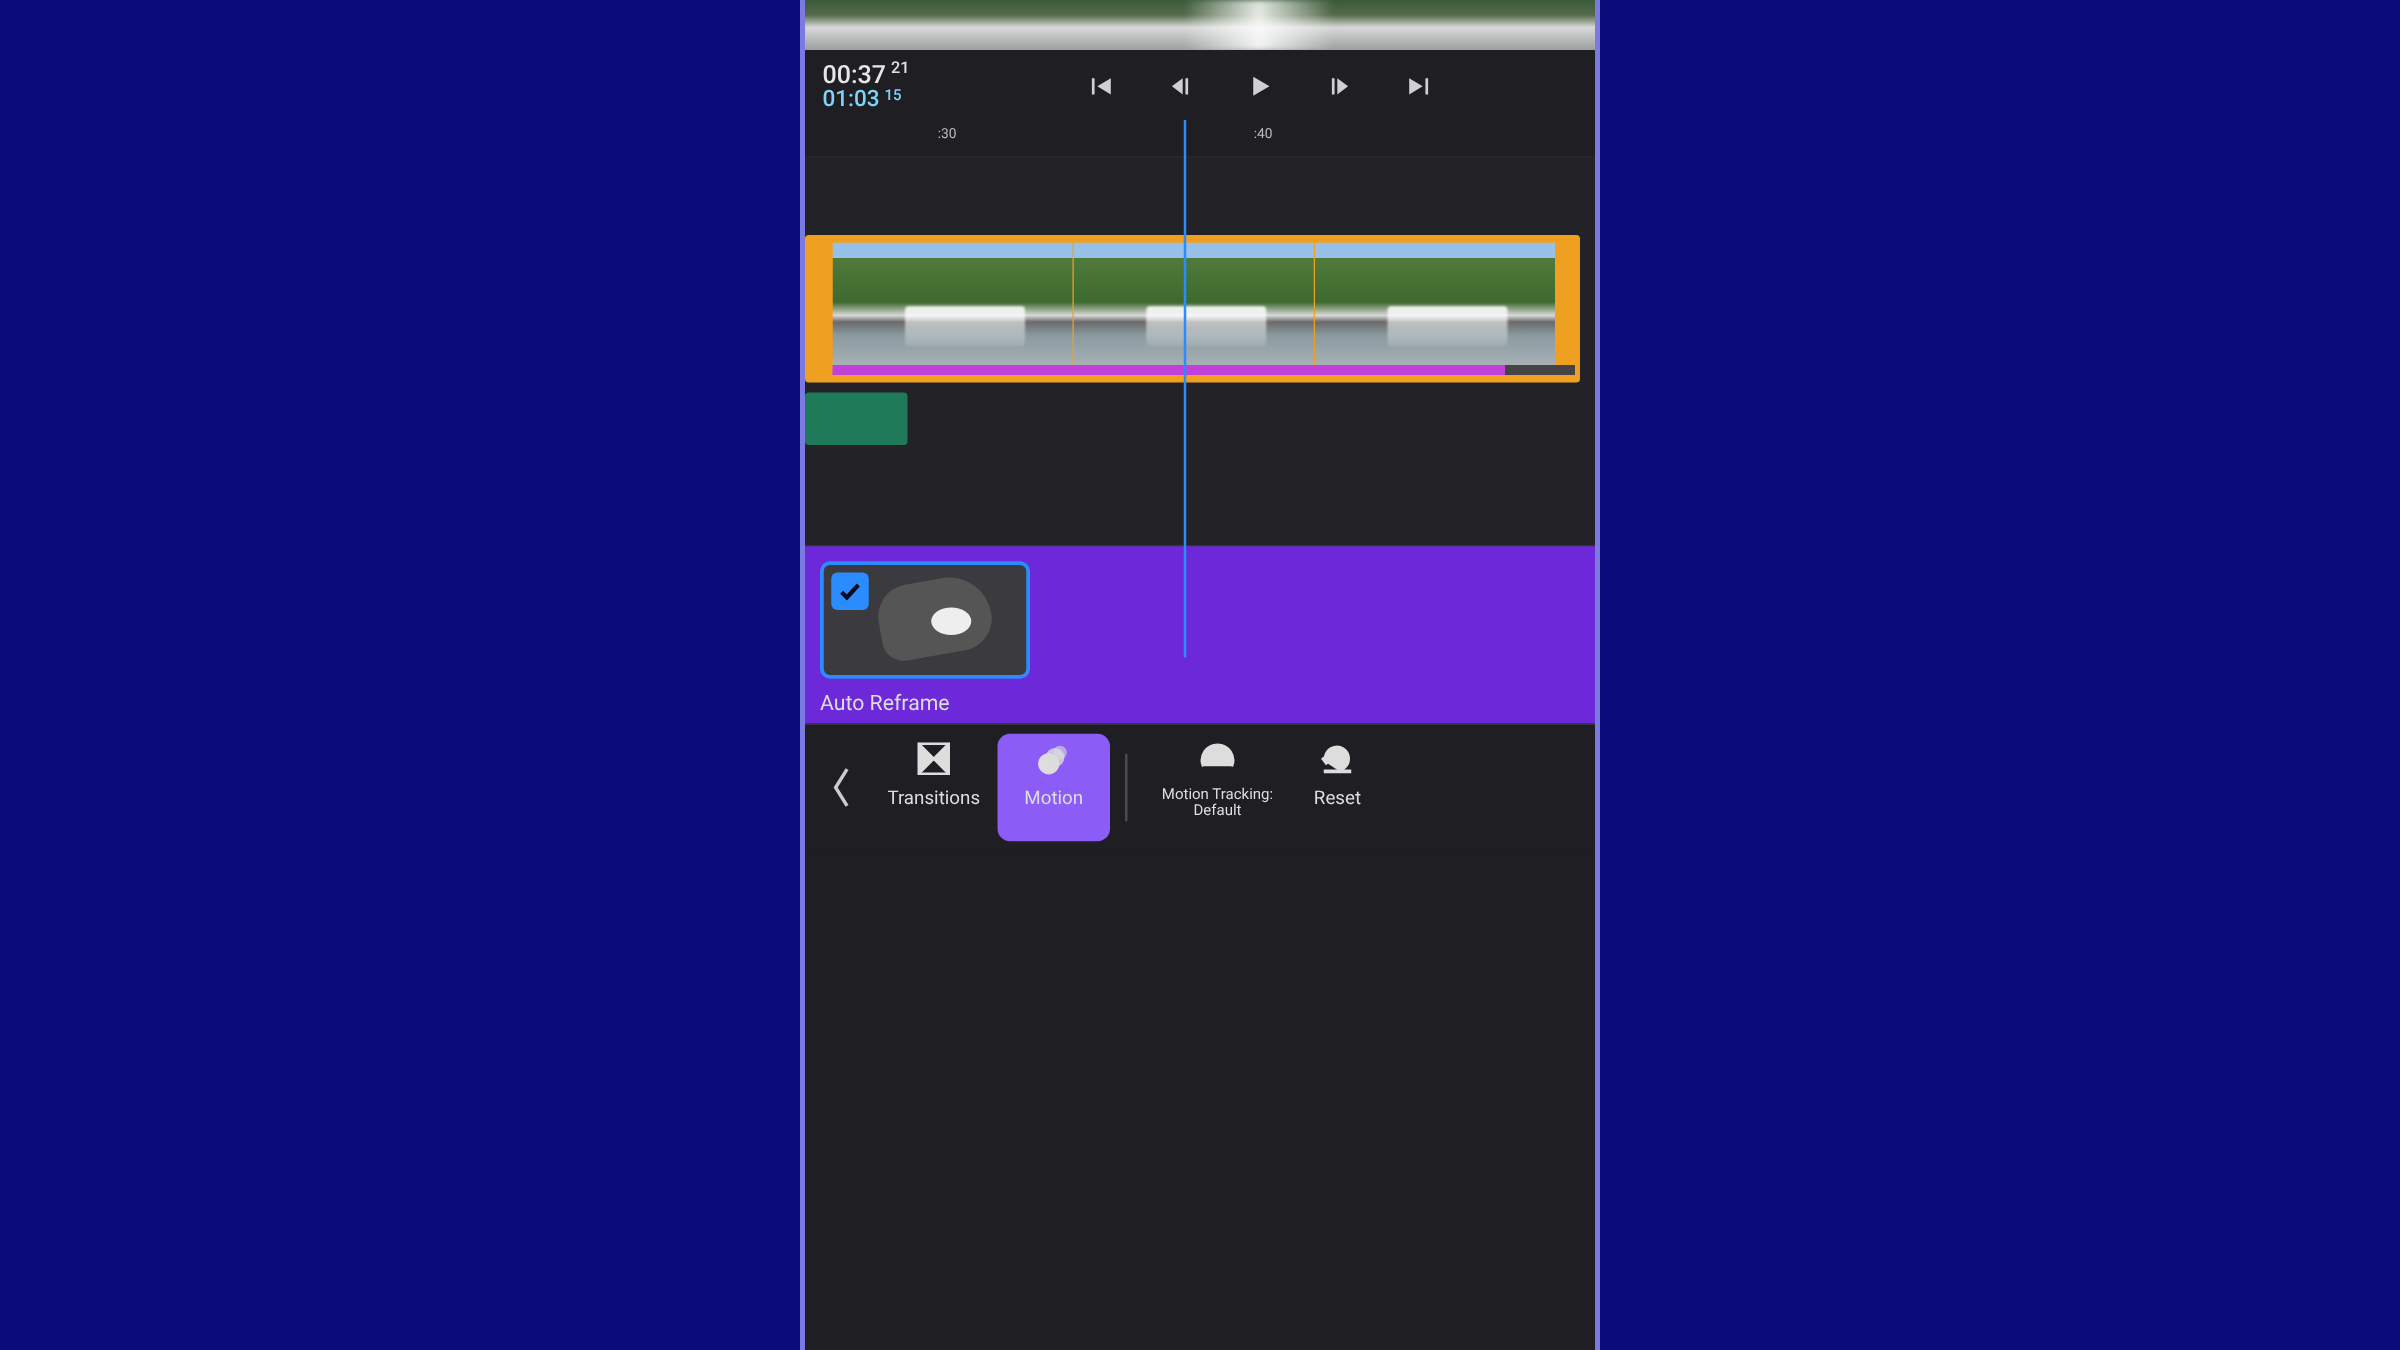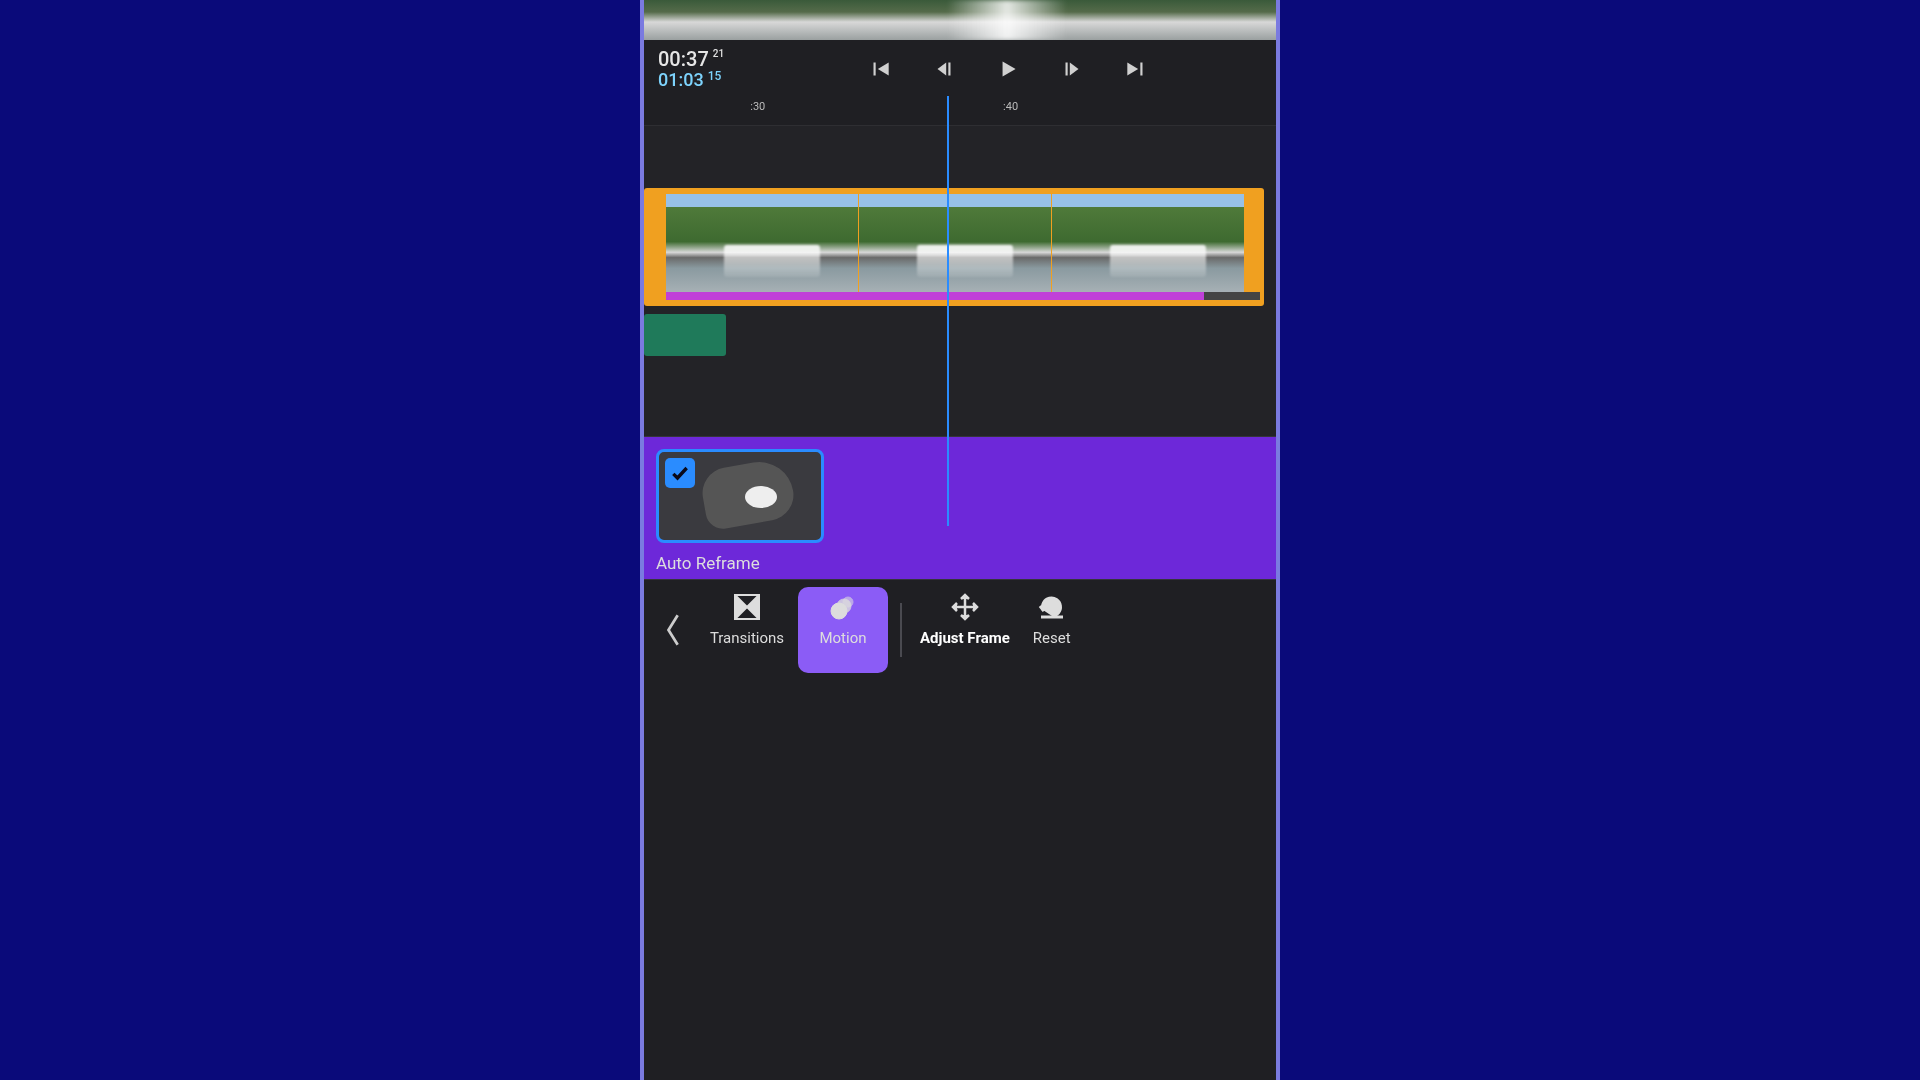--- a/index.html
+++ b/index.html
@@ -41,21 +41,21 @@
     gap: 6px;
     height: 56px;
   }
   .timecodes {
     display: flex;
     flex-direction: column;
     min-width: 90px;
     line-height: 1.1;
   }
   .tc-main { color: #e6e6e6; font-size: 20px; font-weight: 500; }
-  .tc-main .frames { font-size: 10px; margin-left: 4px; color: #e0e0e0; vertical-align: top; }
+  .tc-main .frames { font-size: 13px; margin-left: 4px; color: #e0e0e0; vertical-align: top; }
   .tc-sub { color: #7dd3fc; font-size: 18px; font-weight: 500; }
   .tc-sub .frames { font-size: 12px; margin-left: 4px; vertical-align: top; }
   .transport {
     flex: 1;
     display: flex;
     justify-content: center;
     align-items: center;
     gap: 36px;
   }
   .transport .btn {
@@ -313,34 +313,32 @@
             <circle cx="11" cy="19" r="8" fill="#ddd"></circle>
             <circle cx="16" cy="14" r="7" fill="#ddd" opacity="0.8"></circle>
             <circle cx="20" cy="10" r="5" fill="#ddd" opacity="0.6"></circle>
           </svg>
       </div>
       <div class="lbl">Motion</div>
     </div>
 
     <div class="vdiv"></div>
 
-
-    <div class="tool">
+    <div class="tool" style="min-width:120px">
       <div class="ic">
-        <svg width="30" height="30" viewBox="0 0 30 30" fill="none" stroke="#fff" stroke-width="2.5">
-            <line x1="15" y1="3" x2="15" y2="27"></line>
-            <line x1="3" y1="15" x2="27" y2="15"></line>
-            <polyline points="11,7 15,3 19,7"></polyline>
-            <polyline points="11,23 15,27 19,23"></polyline>
-            <polyline points="7,11 3,15 7,19"></polyline>
-            <polyline points="23,11 27,15 23,19"></polyline>
-          </svg>
-      </div>
-      <div class="lbl bold">Adjust Frame</div>
-    </div>
+        <svg width="32" height="32" viewBox="0 0 32 32" fill="none">
+            <path d="M5 22 A12 12 0 1 1 27 22" stroke="#ddd" stroke-width="3"></path>
+            <line x1="16" y1="20" x2="16" y2="8" stroke="#ddd" stroke-width="3"></line>
+          </svg>
+      </div>
+      <div class="lbl small">
+        <span>Motion Tracking:</span><br><span>Default</span>
+      </div>
+    </div>
+
 
     <div class="tool" style="min-width:60px">
       <div class="ic">
         <svg width="30" height="30" viewBox="0 0 30 30" fill="none" stroke="#ddd" stroke-width="3">
             <path d="M6 18 A9 9 0 1 1 15 24"></path>
             <polyline points="3,14 6,18 10,15"></polyline>
             <line x1="4" y1="25" x2="26" y2="25"></line>
           </svg>
       </div>
       <div class="lbl">Reset</div>

